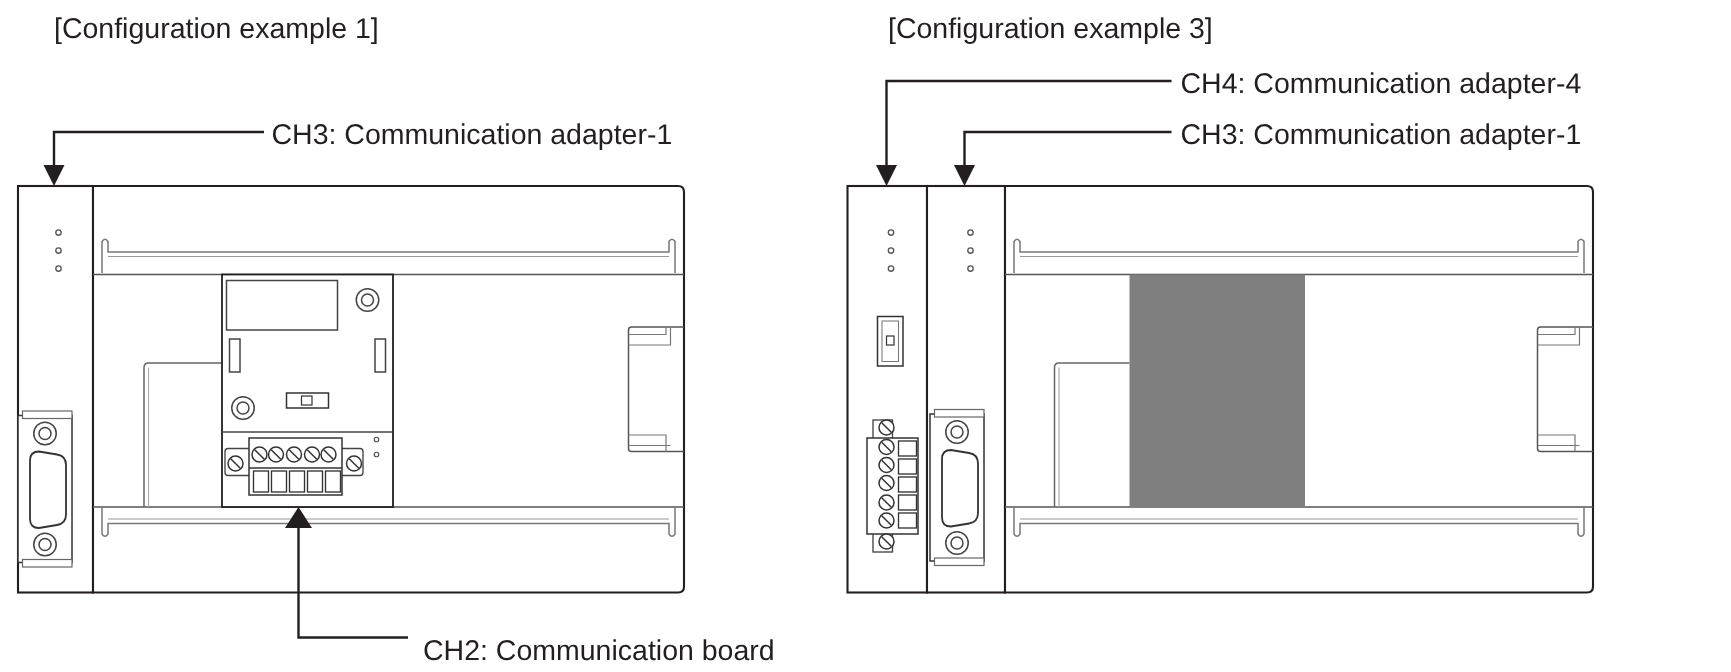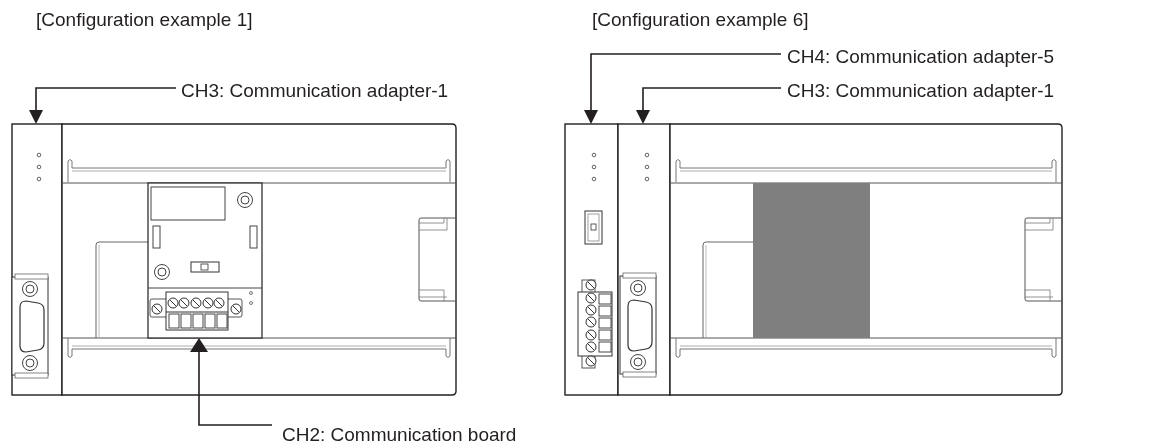--- a/index.html
+++ b/index.html
@@ -5,26 +5,26 @@
   html, body { margin:0; padding:0; background:#ffffff; }
   body { width:1154px; height:448px; position:relative; overflow:hidden;
          font-family:"Liberation Sans", sans-serif; color:#231f20; }
   .txt { position:absolute; font-size:19px; white-space:nowrap; line-height:1; }
   svg { position:absolute; left:0; top:0; }
 </style>
 </head>
 <body>
 
 <div class="txt" style="left:36px; top:10px;">[Configuration example 1]</div>
-<div class="txt" style="left:592px; top:10px;">[Configuration example 6]</div>
+<div class="txt" style="left:592px; top:10px;">[Configuration example 3]</div>
 
 <div class="txt" style="left:181px; top:81px;">CH3: Communication adapter-1</div>
 <div class="txt" style="left:282px; top:425px;">CH2: Communication board</div>
 
-<div class="txt" style="left:787px; top:47px;">CH4: Communication adapter-5</div>
+<div class="txt" style="left:787px; top:47px;">CH4: Communication adapter-4</div>
 <div class="txt" style="left:787px; top:81px;">CH3: Communication adapter-1</div>
 
 <svg width="1154" height="448" viewBox="0 0 1154 448">
   <defs>
 
     <g id="leds">
       <circle cx="0" cy="0" r="1.8" fill="none" stroke="#555" stroke-width="0.9"></circle>
       <circle cx="0" cy="12" r="1.8" fill="none" stroke="#555" stroke-width="0.9"></circle>
       <circle cx="0" cy="24" r="1.8" fill="none" stroke="#555" stroke-width="0.9"></circle>
     </g>

